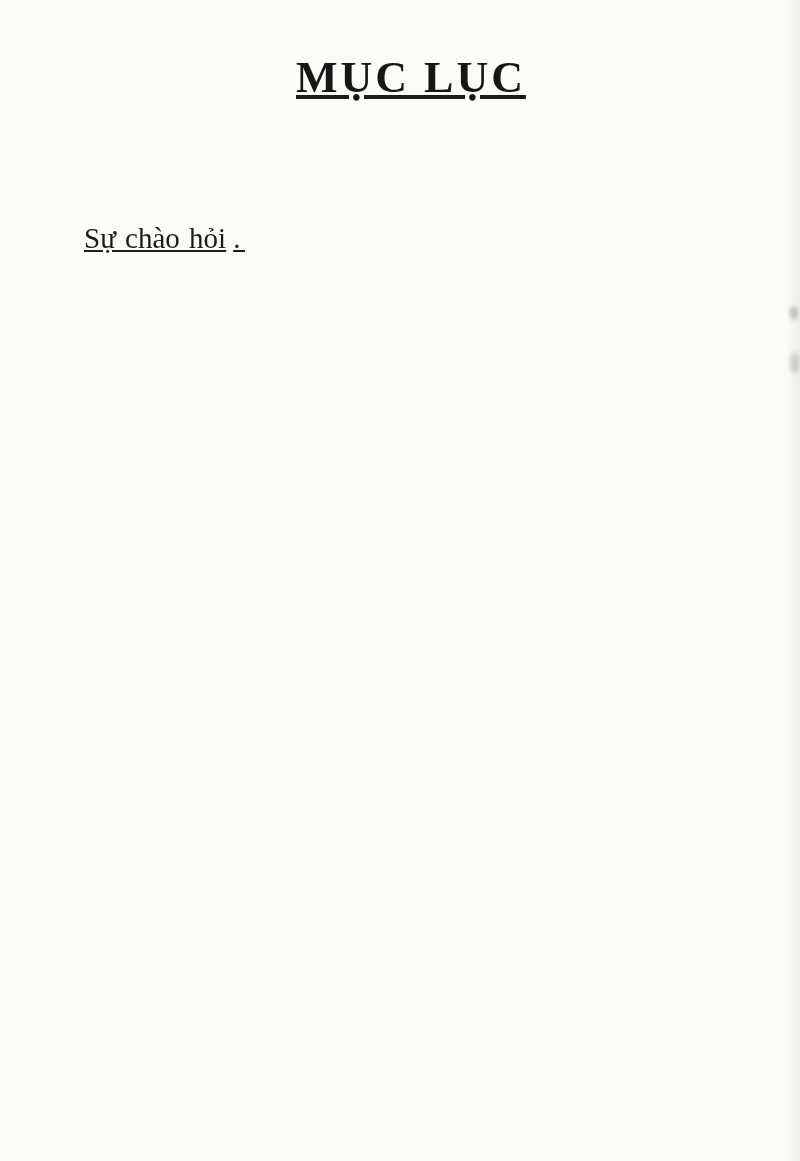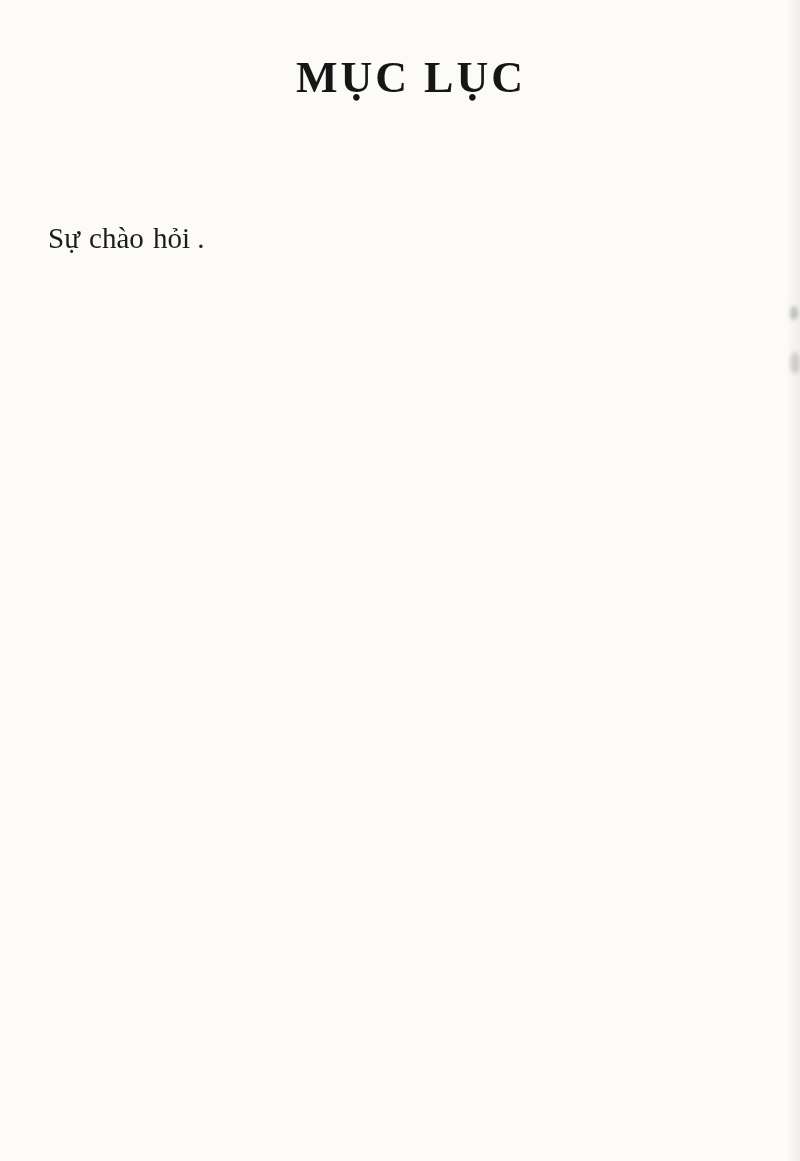--- a/index.html
+++ b/index.html
@@ -14,20 +14,21 @@
     position: relative;
     font-family: "Liberation Serif", serif;
     color: #1c1c1c;
   }
   .page {
     box-sizing: border-box;
     width: 800px;
     height: 1161px;
     padding: 56px 26px 0 48px;
     position: relative;
+    text-decoration: underline;
   }
   
   .edge-shade {
     position: absolute;
     top: 0;
     right: 0;
     width: 14px;
     height: 100%;
     background: linear-gradient(to right, rgba(0,0,0,0), rgba(0,0,0,0.05));
     pointer-events: none;
@@ -56,20 +57,21 @@
     word-spacing: 2px;
   }
   .toc-line {
     display: flex;
     align-items: baseline;
     line-height: 36.4px;
     white-space: nowrap;
   }
   .toc-line .label {
     flex: 0 0 auto;
+    margin-left: 36px;
   }
   .toc-line .dots {
     flex: 1 1 auto;
     overflow: hidden;
     margin: 0 4px 0 7px;
     min-width: 12px;
   }
   .toc-line .dots::after {
     content: "...................................................................................................................................................";
     letter-spacing: 2.5px;

